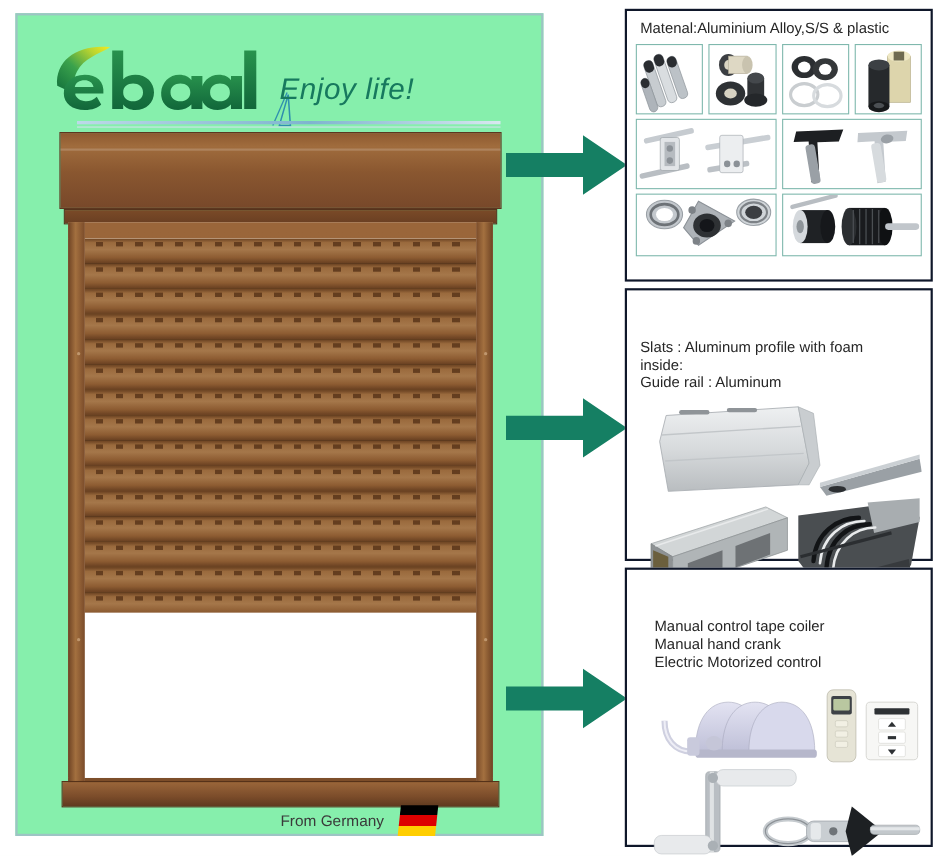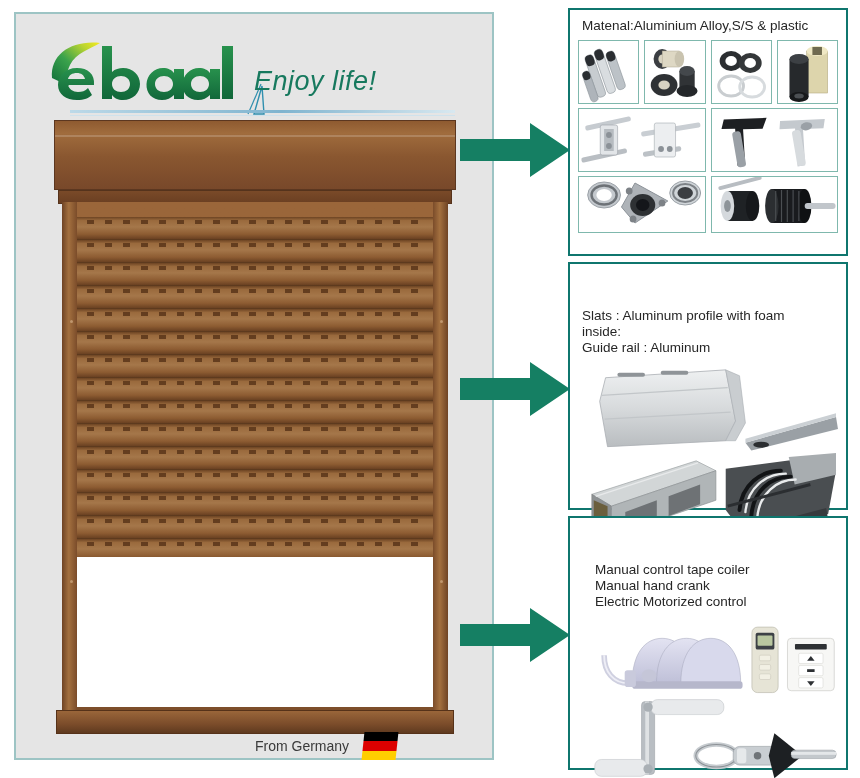--- a/index.html
+++ b/index.html
@@ -1,21 +1,21 @@
 <!DOCTYPE html>
 <html><head>
 <meta charset="utf-8">
 <style>
   html,body{margin:0;padding:0;background:#ffffff;}
   body{width:860px;height:778px;font-family:"Liberation Sans",sans-serif;overflow:hidden;position:relative;}
   .stage{position:absolute;inset:0;width:860px;height:778px;background:#fff;}
 
   
   .left-panel{position:absolute;left:14px;top:12px;width:480px;height:748px;
-    border:2px solid #9dc4c4;background:#e5e5e5;box-sizing:border-box;}
+    border:2px solid #9dc4c4;background:#86efac;box-sizing:border-box;}
 
   .logo-area{position:absolute;left:30px;top:22px;width:420px;height:80px;}
   .logo-mark{position:absolute;left:0;top:2px;width:200px;height:64px;}
   .logo-tag{position:absolute;left:208px;top:30px;font-size:27px;font-style:italic;
     color:#17795e;font-family:"Liberation Sans",sans-serif;letter-spacing:.5px;white-space:nowrap;}
   .logo-underline{position:absolute;left:24px;top:74px;width:385px;height:3px;
     background:linear-gradient(90deg,#bcd9e8 0%,#7fb4cf 55%,#d8e8f0 100%);}
   .logo-underline2{position:absolute;left:24px;top:79px;width:385px;height:1px;background:#cfe2ec;}
   .logo-slash{position:absolute;left:182px;top:44px;width:46px;height:36px;}
 
@@ -58,21 +58,21 @@
   .de-flag span{display:block;height:33.33%;width:100%;}
   .de-flag .b{background:#000;}
   .de-flag .r{background:#dd0000;}
   .de-flag .y{background:#ffce00;}
 
   
   .arrow{position:absolute;width:112px;height:62px;}
   .arrow svg{display:block;width:100%;height:100%;}
 
   
-  .rp{position:absolute;left:568px;border:2px solid #0f766e;background:#fff;box-sizing:border-box;}
+  .rp{position:absolute;left:568px;border:2px solid #0f172a;background:#fff;box-sizing:border-box;}
   .rp1{top:8px;width:280px;height:248px;}
   .rp2{top:262px;width:280px;height:248px;}
   .rp3{top:516px;width:280px;height:254px;padding-left:13px;}
   .rp-title{padding:8px 10px 2px 12px;font-size:13.5px;color:#262626;line-height:16px;white-space:nowrap;}
   .rp-title.multi{white-space:normal;margin-top:36px;}
 
   
   .hw-grid{padding:4px 8px 6px 8px;display:flex;flex-direction:column;gap:4px;}
   .hw-row{display:flex;gap:5px;}
   .hw-cell{border:1px solid #7fb8ad;background:#fff;position:relative;overflow:hidden;

